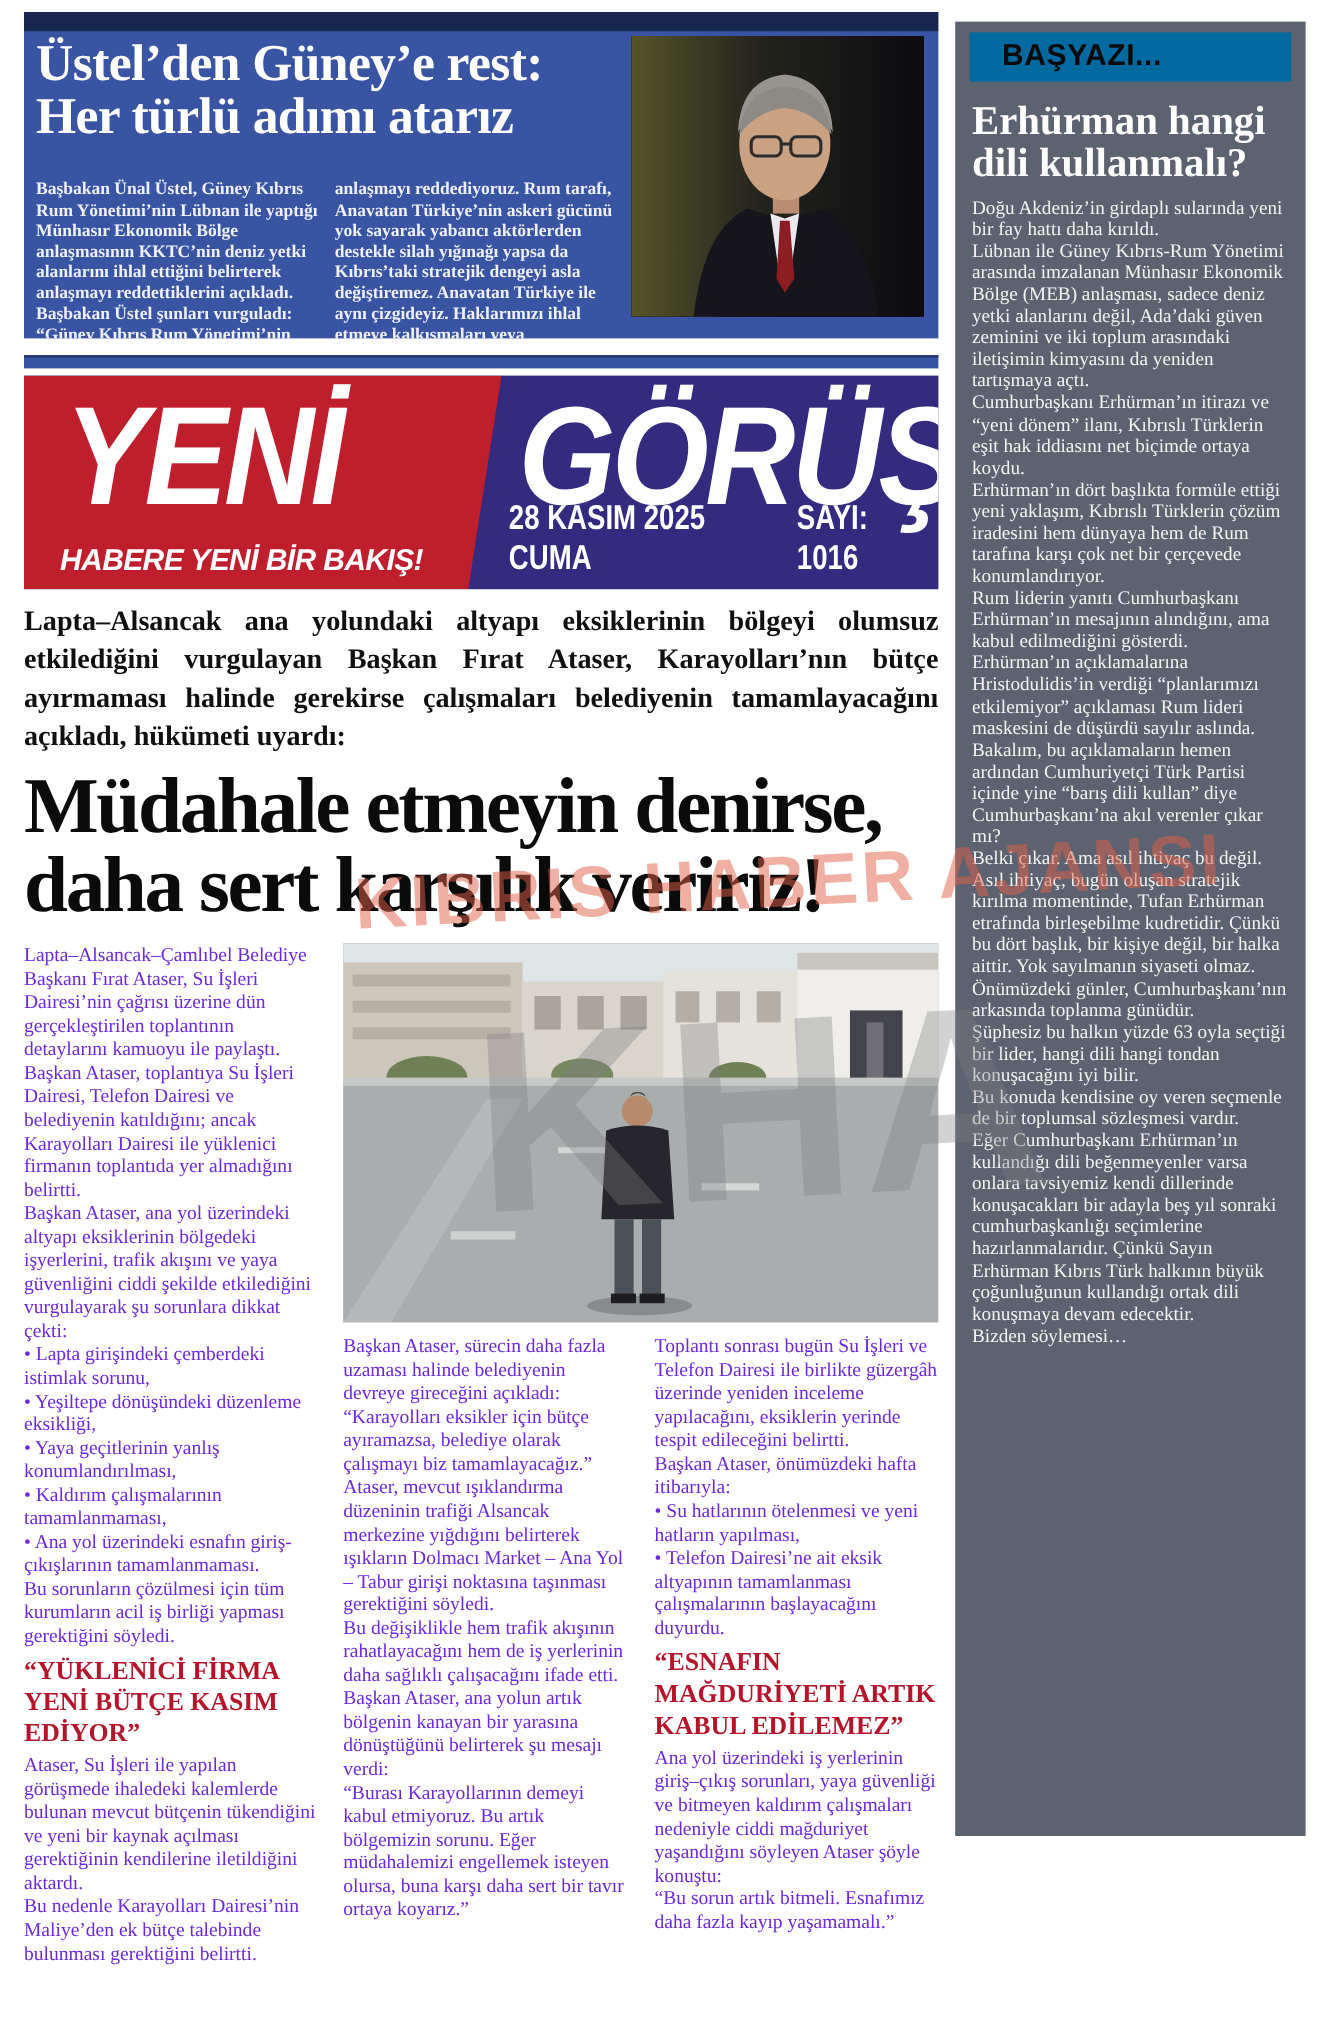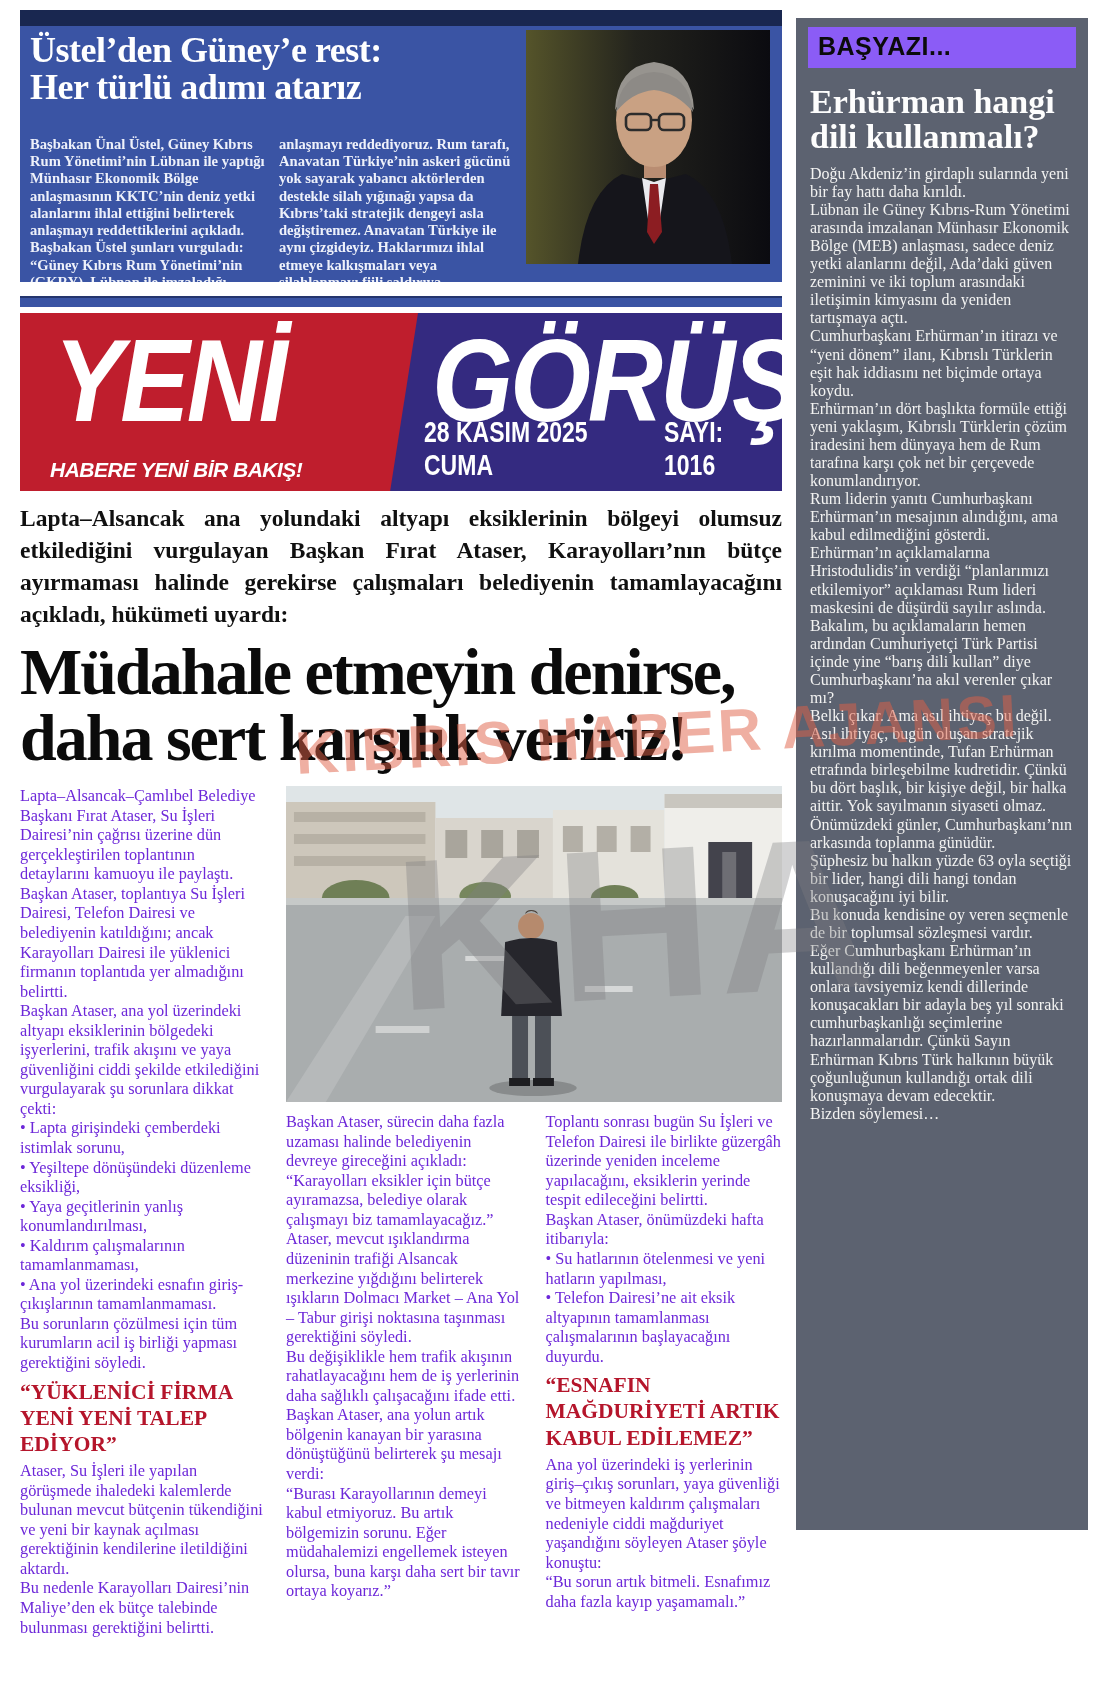--- a/index.html
+++ b/index.html
@@ -7,32 +7,32 @@
   .page{position:relative;width:1098px;height:1700px;background:#ffffff;overflow:hidden;}
 
   
   .main-col{position:absolute;left:20px;top:10px;width:762px;}
 
   
   .top-story{background:#3a54a4;height:272px;overflow:hidden;}
   .top-bar{height:16px;background:#192750;}
   .top-inner{display:flex;gap:10px;padding:4px 8px 8px 10px;}
   .top-left{width:486px;}
-  .top-headline{color:#fff;font-weight:bold;font-size:36px;line-height:1.02;letter-spacing:-0.5px;white-space:pre-line;margin:2px 0 16px 0;}
+  .top-headline{color:#fff;font-weight:bold;font-size:43px;line-height:1.02;letter-spacing:-0.5px;white-space:pre-line;margin:2px 0 16px 0;}
   .top-cols{display:flex;gap:12px;margin-top:8px;}
   .top-col{flex:1;color:#eef1fa;font-size:14.6px;line-height:1.18;font-weight:bold;}
   .portrait{width:244px;height:234px;flex:none;background:#101014;overflow:hidden;}
   .portrait svg{display:block;width:100%;height:100%;}
 
   
   .blue-strip{height:9px;background:linear-gradient(#2d4globalThis 0,#3a54a4 0);background:#3a54a4;margin-top:14px;border-top:2px solid #24356e;}
   .masthead{position:relative;margin-top:6px;height:178px;background:#342a80;overflow:hidden;}
   .mast-red{position:absolute;left:0;top:0;bottom:0;width:398px;background:#bf1e2d;clip-path:polygon(0 0,100% 0,93% 100%,0 100%);}
   .mast-yeni{position:absolute;left:34px;top:2px;color:#fff;font-family:"Liberation Sans",sans-serif;font-style:italic;font-weight:bold;font-size:104px;letter-spacing:-3px;transform:scale(1,1.12);transform-origin:left top;}
-  .mast-tagline{position:absolute;left:30px;bottom:9px;color:#fff;font-family:"Liberation Sans",sans-serif;font-style:italic;font-weight:bold;font-size:21px;letter-spacing:-0.5px;}
+  .mast-tagline{position:absolute;left:30px;bottom:9px;color:#fff;font-family:"Liberation Sans",sans-serif;font-style:italic;font-weight:bold;font-size:25px;letter-spacing:-0.5px;}
   .mast-gorus{position:absolute;left:412px;top:2px;color:#fff;font-family:"Liberation Sans",sans-serif;font-style:italic;font-weight:bold;font-size:104px;letter-spacing:-3px;transform:scale(1,1.12);transform-origin:left top;}
   .mast-meta{position:absolute;left:404px;right:14px;bottom:9px;display:flex;justify-content:space-between;align-items:baseline;color:#fff;font-family:"Liberation Sans",sans-serif;font-weight:bold;}
   .mast-date{font-size:25px;transform:scale(0.92,1.15);transform-origin:left bottom;}
   .mast-issue{font-size:25px;transform:scale(0.92,1.15);transform-origin:right bottom;}
 
   
   .standfirst{margin:12px 0 0 0;font-size:23.5px;font-weight:bold;line-height:1.36;color:#101010;text-align:justify;}
   .main-headline{margin:8px 0 4px 0;font-size:66px;font-weight:bold;line-height:1.01;letter-spacing:-2px;color:#0b0b0b;white-space:pre-line;}
 
   
@@ -41,21 +41,21 @@
   .right-wrap{flex:1;min-width:0;}
   .street-photo{height:316px;background:#b9bcbd;overflow:hidden;margin-bottom:10px;}
   .street-photo svg{display:block;width:100%;height:100%;}
   .two-cols{display:flex;gap:23px;}
   .two-cols .col{flex:1;min-width:0;}
   .story-body p.para,.story-body p.bullet{margin:0;font-size:16.3px;line-height:1.2;color:#6d28d9;}
   .story-body p.subhead{margin:6px 0 4px 0;color:#b5152b;font-weight:bold;font-size:21.5px;line-height:1.22;}
 
   
   .rail{position:absolute;left:796px;top:18px;width:292px;height:1512px;background:#5c6270;box-sizing:border-box;padding:9px 12px;overflow:hidden;}
-  .kicker{background:#8b5cf6;color:#0b0b0b;font-family:"Liberation Sans",sans-serif;font-weight:bold;font-size:25px;padding:5px 10px 7px;letter-spacing:0.5px;}
+  .kicker{background:#0369a1;color:#0b0b0b;font-family:"Liberation Sans",sans-serif;font-weight:bold;font-size:25px;padding:5px 27px 7px;letter-spacing:0.5px;}
   .rail-title{margin:16px 2px 10px 2px;color:#fdfdfd;font-weight:bold;font-size:34px;line-height:1.04;}
   .rail-body{padding:0 2px;}
   .rail-body p{margin:0;color:#f3f3f2;font-size:16px;line-height:1.13;}
 
   
   .watermark{position:absolute;left:0;top:0;width:100%;height:100%;pointer-events:none;z-index:5;}
   .wm-name{position:absolute;left:295px;top:700px;font-family:"Liberation Sans",sans-serif;font-weight:bold;font-size:60px;letter-spacing:3px;color:rgba(224,95,70,0.50);transform:rotate(-3deg);white-space:nowrap;}
   .wm-abbr{position:absolute;left:395px;top:800px;font-family:"Liberation Sans",sans-serif;font-weight:bold;font-size:215px;letter-spacing:6px;color:rgba(125,125,128,0.35);transform:rotate(-3deg);}
 </style>
 </head>
@@ -123,21 +123,21 @@
       <div class="col col-a">
           <p class="para">Lapta–Alsancak–Çamlıbel Belediye Başkanı Fırat Ataser, Su İşleri Dairesi’nin çağrısı üzerine dün gerçekleştirilen toplantının detaylarını kamuoyu ile paylaştı.</p>
           <p class="para">Başkan Ataser, toplantıya Su İşleri Dairesi, Telefon Dairesi ve belediyenin katıldığını; ancak Karayolları Dairesi ile yüklenici firmanın toplantıda yer almadığını belirtti.</p>
           <p class="para">Başkan Ataser, ana yol üzerindeki altyapı eksiklerinin bölgedeki işyerlerini, trafik akışını ve yaya güvenliğini ciddi şekilde etkilediğini vurgulayarak şu sorunlara dikkat çekti:</p>
           <p class="bullet">• Lapta girişindeki çemberdeki istimlak sorunu,</p>
           <p class="bullet">• Yeşiltepe dönüşündeki düzenleme eksikliği,</p>
           <p class="bullet">• Yaya geçitlerinin yanlış konumlandırılması,</p>
           <p class="bullet">• Kaldırım çalışmalarının tamamlanmaması,</p>
           <p class="bullet">• Ana yol üzerindeki esnafın giriş-çıkışlarının tamamlanmaması.</p>
           <p class="para">Bu sorunların çözülmesi için tüm kurumların acil iş birliği yapması gerektiğini söyledi.</p>
-          <p class="subhead">“YÜKLENİCİ FİRMA YENİ YENİ TALEP EDİYOR”</p>
+          <p class="subhead">“YÜKLENİCİ FİRMA YENİ BÜTÇE KASIM EDİYOR”</p>
           <p class="para">Ataser, Su İşleri ile yapılan görüşmede ihaledeki kalemlerde bulunan mevcut bütçenin tükendiğini ve yeni bir kaynak açılması gerektiğinin kendilerine iletildiğini aktardı.</p>
           <p class="para">Bu nedenle Karayolları Dairesi’nin Maliye’den ek bütçe talebinde bulunması gerektiğini belirtti.</p>
         </div>
       <div class="right-wrap">
         <div class="street-photo">
           <svg viewBox="0 0 498 316" preserveAspectRatio="none">
             <rect width="498" height="118" fill="#dfe5e7"></rect>
             <rect x="0" y="16" width="150" height="100" fill="#cdc7bb"></rect>
             <rect x="8" y="26" width="132" height="10" fill="#b7b1a5"></rect>
             <rect x="8" y="48" width="132" height="10" fill="#b7b1a5"></rect>

